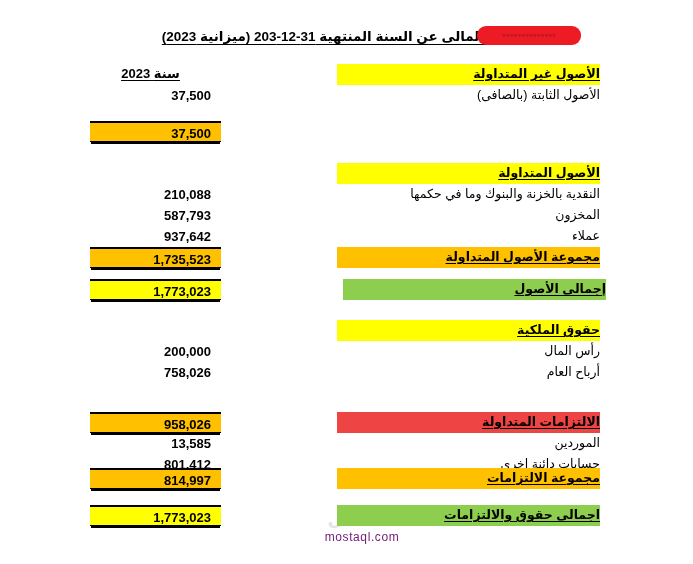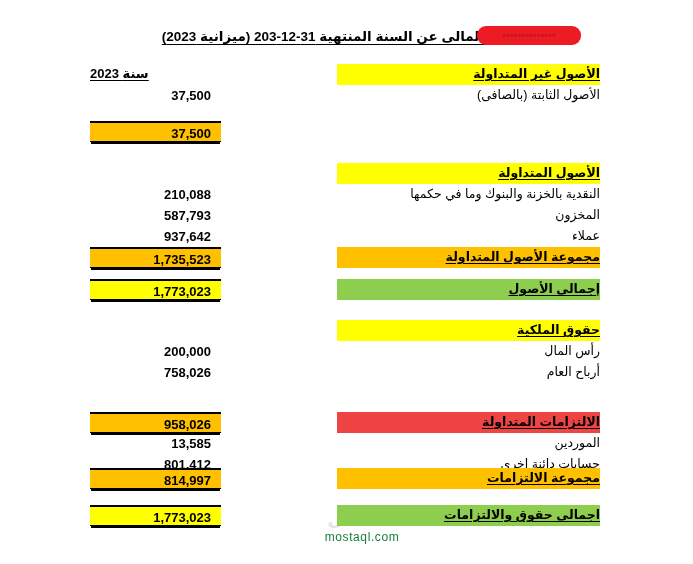--- a/index.html
+++ b/index.html
@@ -37,21 +37,21 @@
   .watermark .wm-ar {
     font-size: 19px;
     font-weight: 700;
     color: #e4e4e4;
     line-height: 22px;
     letter-spacing: 0.5px;
   }
   .watermark .wm-en {
     font-size: 12px;
     font-weight: 400;
-    color: #15803d;
+    color: #701a75;
     line-height: 14px;
     letter-spacing: 0.6px;
     direction: ltr;
   }
 
   
   .title-row {
     position: absolute;
     top: 27px;
     left: 0;
@@ -135,21 +135,21 @@
   }
 
   
   .yearhdr {
     position: absolute;
     left: 90px;
     width: 131px;
     height: 21px;
     line-height: 20px;
     box-sizing: border-box;
-    text-align: left;
+    text-align: center;
     padding-right: 10px;
     font-size: 13px;
     font-weight: 700;
     direction: rtl;
   }
   .yearhdr span {
     text-decoration: underline;
     text-underline-offset: 2px;
   }
 
@@ -214,21 +214,21 @@
       <div class="row" style="top: 226px;">
         <div class="val">937,642</div>
         <div class="lbl plain"><span>عملاء</span></div>
       </div>
       <div class="row" style="top: 247px;">
         <div class="val ruled" style="background: rgb(255, 192, 0); padding-left: 19px;">1,735,523</div>
         <div class="lbl" style="background: rgb(255, 192, 0);"><span class="u">مجموعة الأصول المتداولة</span></div>
       </div>
       <div class="row" style="top: 279px;">
         <div class="val ruled" style="background: rgb(255, 255, 0);">1,773,023</div>
-        <div class="lbl" style="background: rgb(141, 206, 78);"><span class="u">إجمالى الأصول</span></div>
+        <div class="lbl" style="background: rgb(141, 206, 78); margin-left: 6px;"><span class="u">إجمالى الأصول</span></div>
       </div>
       <div class="row" style="top: 320px;">
         <div class="lbl" style="background: rgb(255, 255, 0);"><span class="u">حقوق الملكية</span></div>
       </div>
       <div class="row" style="top: 341px;">
         <div class="val">200,000</div>
         <div class="lbl plain"><span>رأس المال</span></div>
       </div>
       <div class="row" style="top: 362px;">
         <div class="val">758,026</div>

